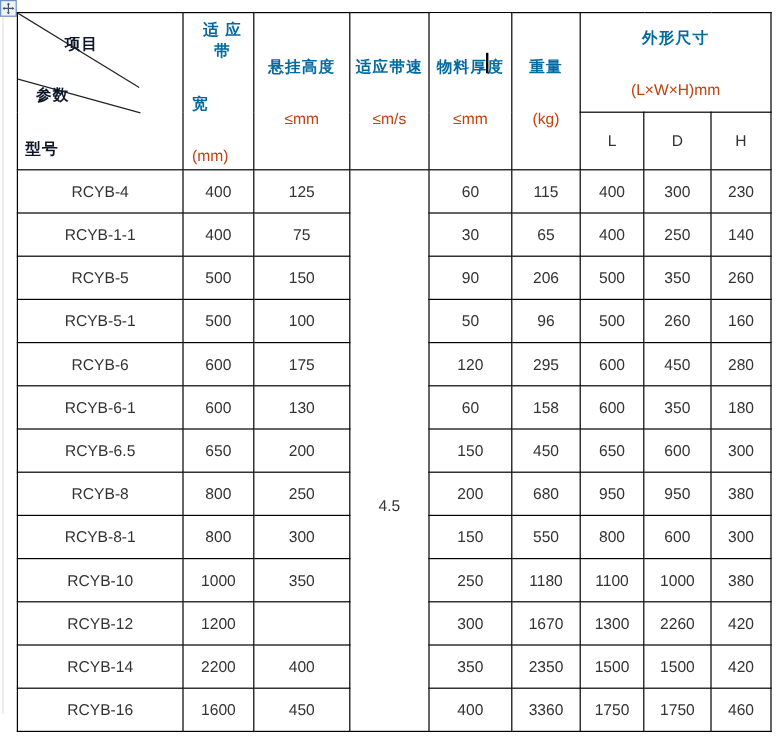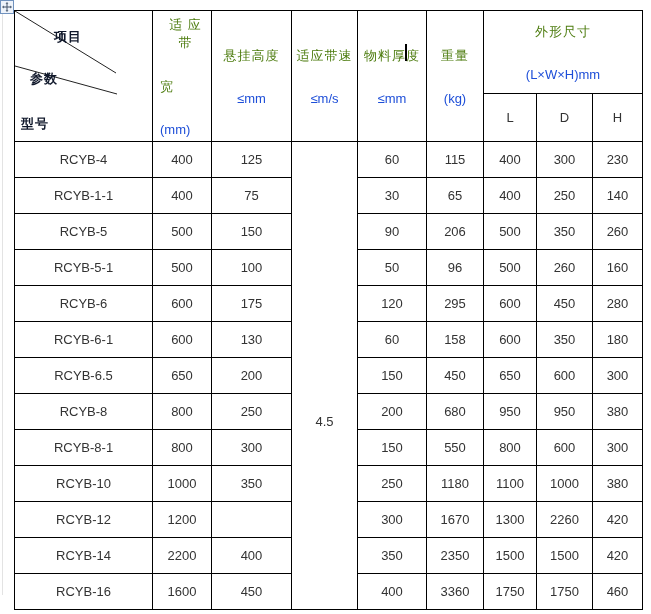--- a/index.html
+++ b/index.html
@@ -21,22 +21,22 @@
     border:1px solid #000;padding:0;margin:0;
     text-align:center;vertical-align:middle;
     font-size:13px;color:#333;background:#fff;
   }
   tr.h1{height:82px}
   tr.h2{height:48px}
   .vstack{display:flex;flex-direction:column;justify-content:center;gap:26px}
   .vstack.tall{height:130px}
   .vstack.short{height:82px}
   .vstack.leftal{align-items:flex-start;padding-left:7px;box-sizing:border-box}
-  .h-cjk{font-weight:normal;color:#4d7c0f;letter-spacing:1px}
-  .h-sub{color:#1d4ed8;letter-spacing:0}
+  .h-cjk{font-weight:bold;color:#0369a1;letter-spacing:1px}
+  .h-sub{color:#c2410c;letter-spacing:0}
   .diag{position:relative;height:130px}
   .diag svg{position:absolute;left:0;top:0}
   .diag .lbl{position:absolute;font-weight:bold;color:#0f172a;font-size:13px;letter-spacing:1px;white-space:nowrap}
   .lbl.l-top{left:39px;top:17px}
   .lbl.l-mid{left:15px;top:59px}
   .lbl.l-bot{left:6px;top:104px}
   td.thick-cell{position:relative}
   .caret{position:absolute;left:47px;top:33px;width:2px;height:17px;background:#000}
   td.speed-cell span{display:inline-block;transform:translateY(46px)}
   tbody td{height:35px}

